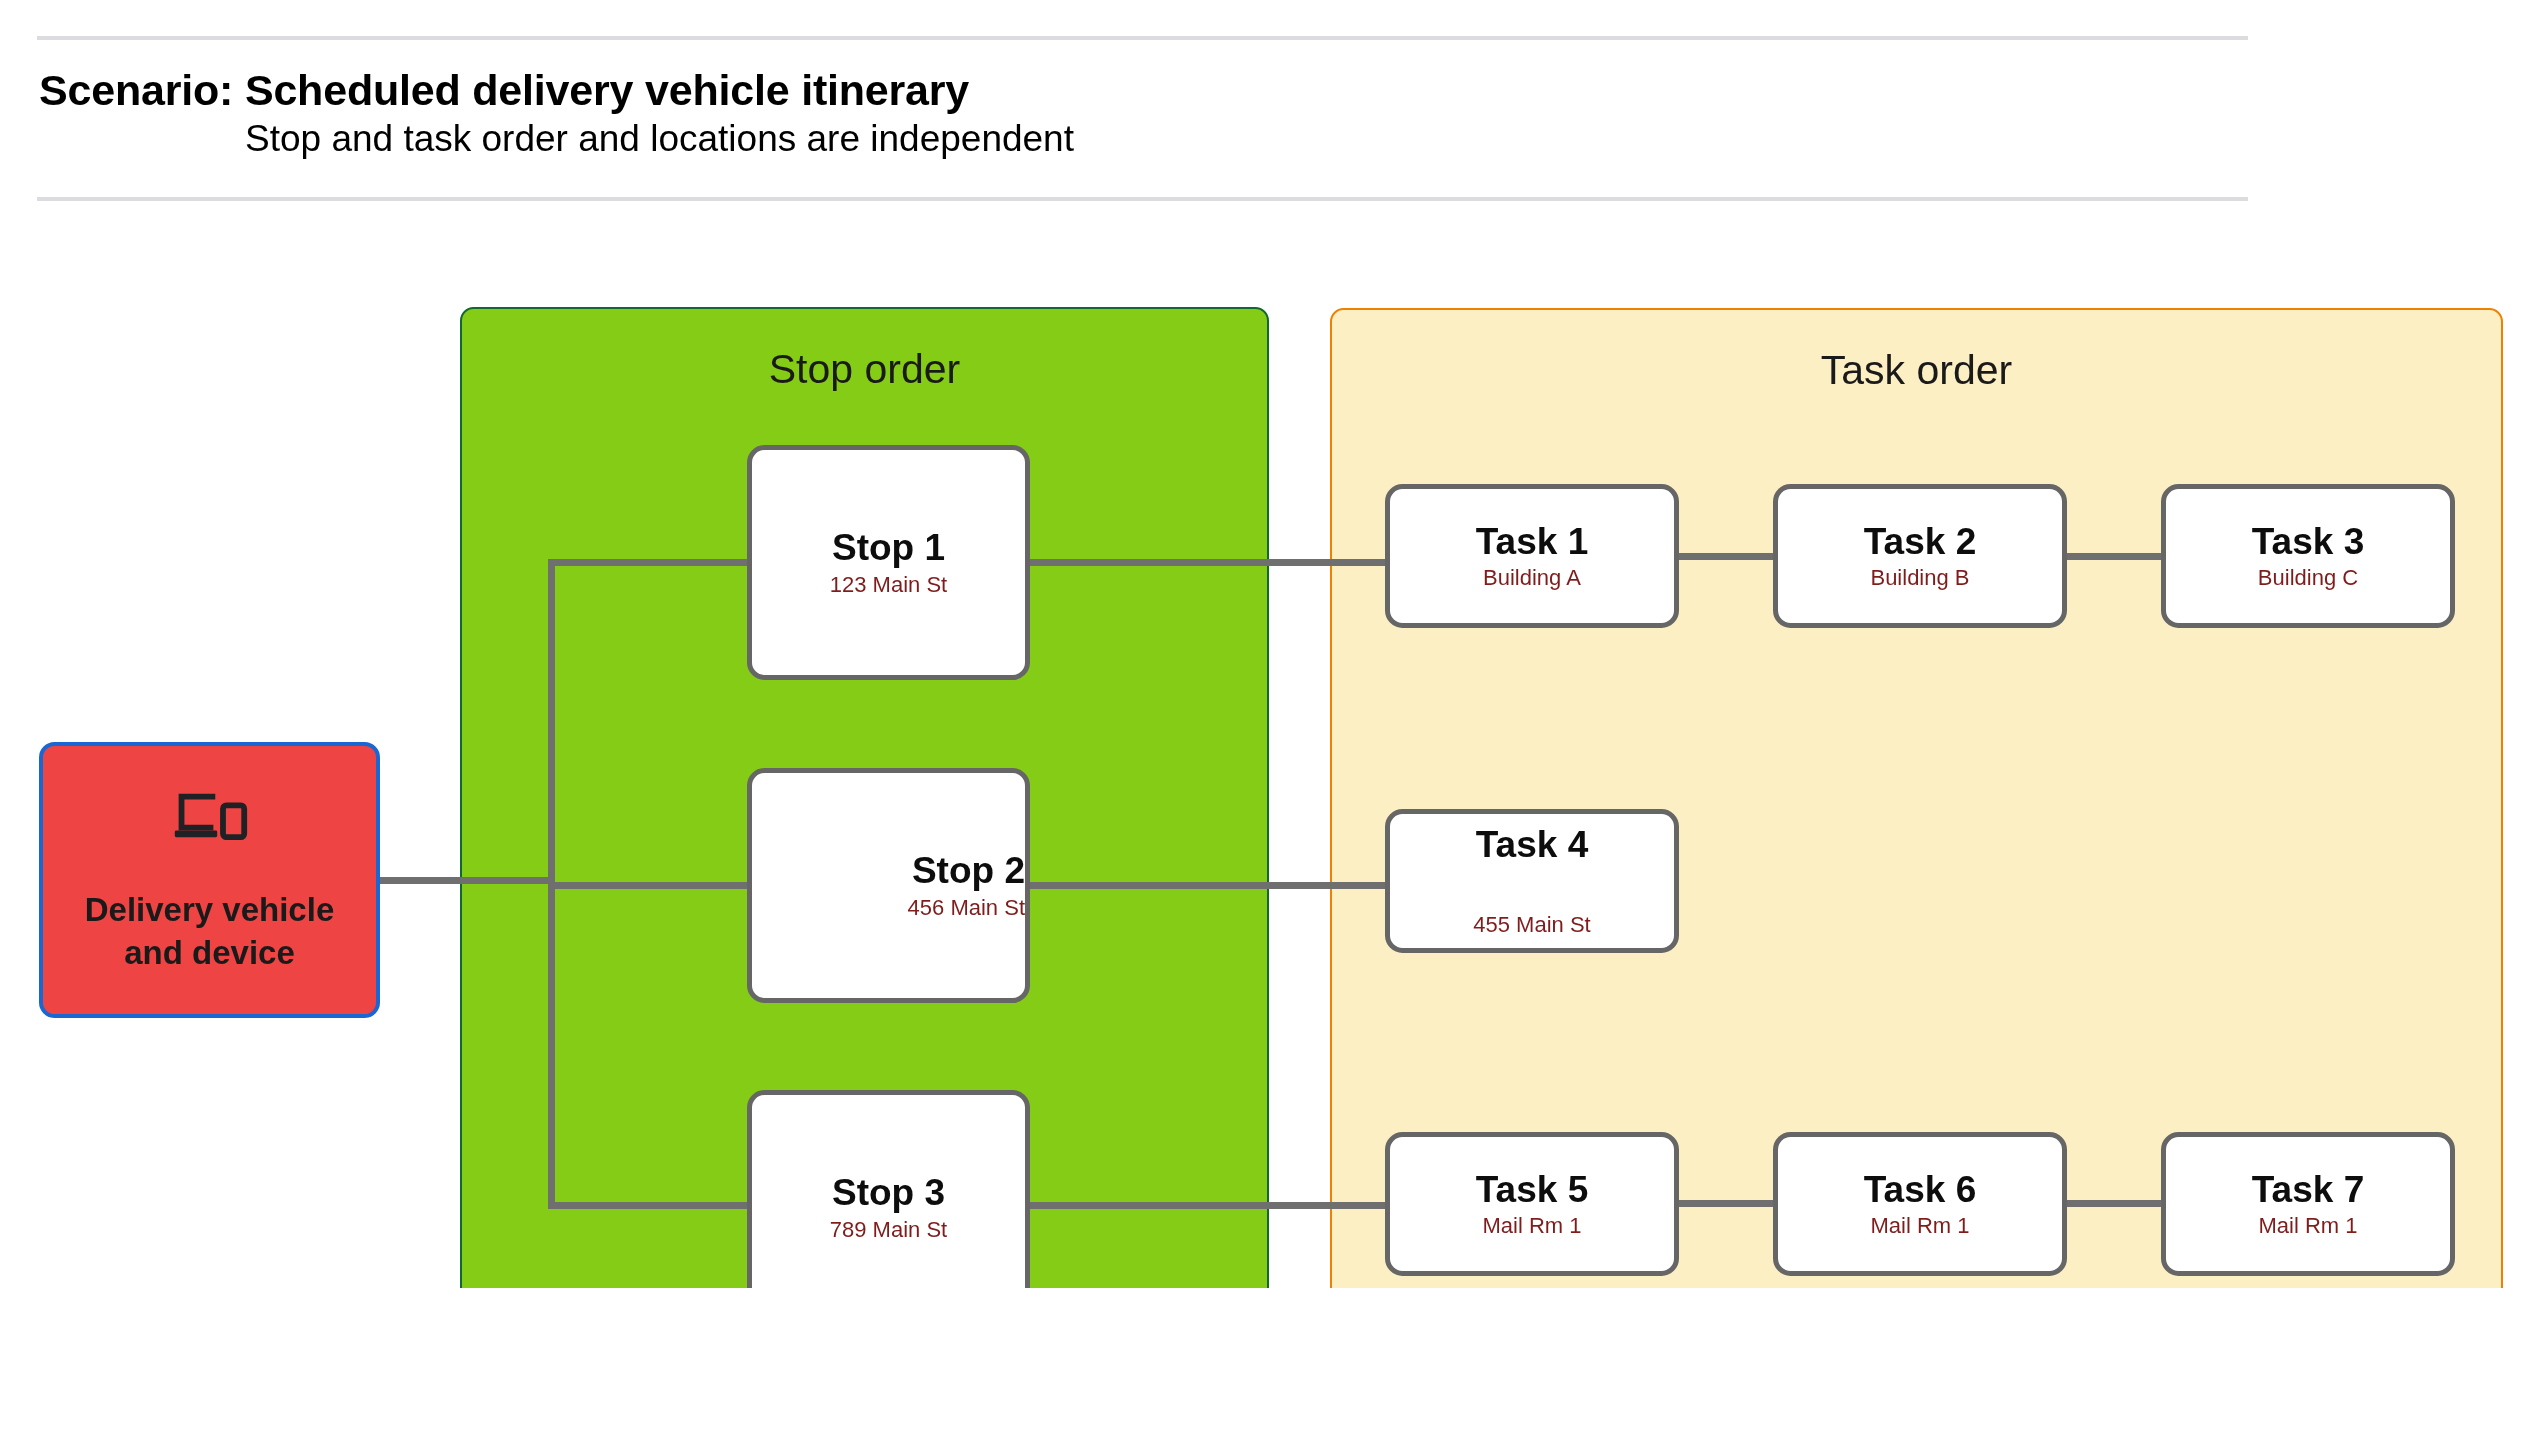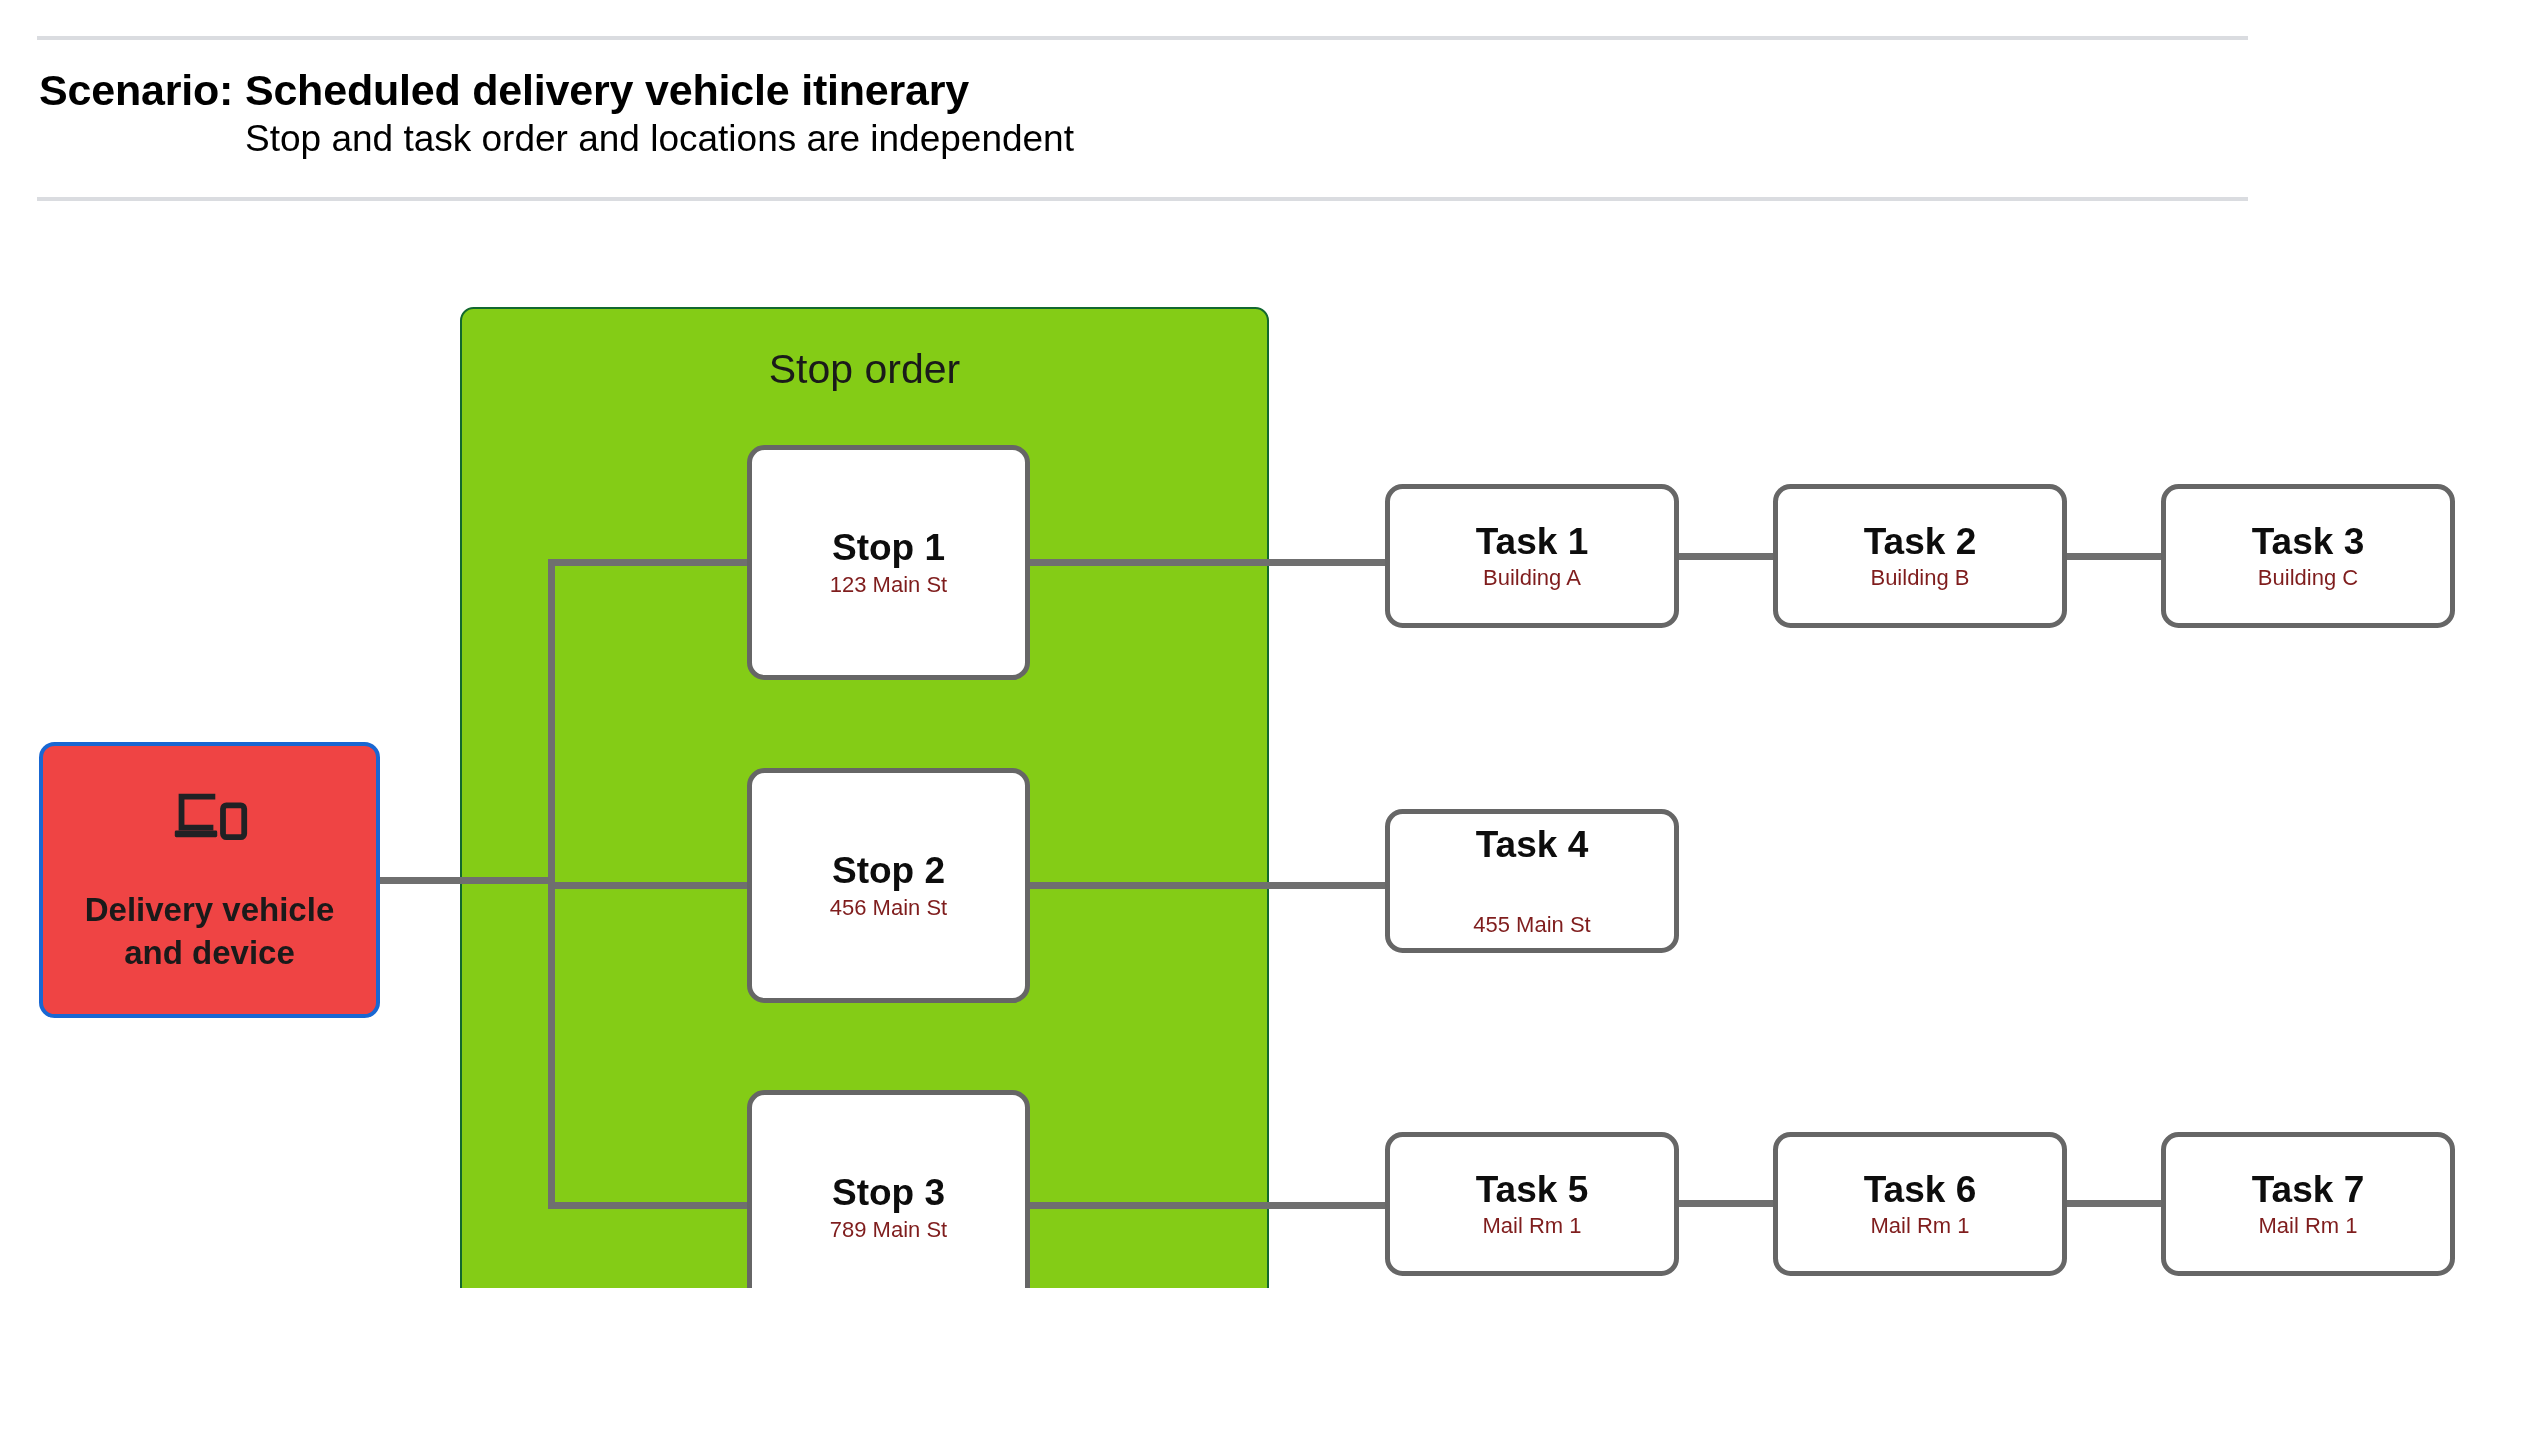--- a/index.html
+++ b/index.html
@@ -118,21 +118,21 @@
     line-height: 1.2;
     margin-top: 1.9px;
   }
 
   .stop-node {
     width: 283px;
     height: 235px;
     left: 747px;
   }
   #stop-0 { top: 445px; }
-  #stop-1 { top: 768px; }
+  #stop-1 { top: 768px; align-items: flex-end; }
   #stop-2 { top: 1090px; }
 
   .task-node {
     width: 294px;
     height: 144px;
   }
   .task-col-0 { left: 1385px; }
   .task-col-1 { left: 1773px; }
   .task-col-2 { left: 2161px; }
   .task-row-0 { top: 484px; }
@@ -177,20 +177,23 @@
 
   <div class="rule" id="rule-top"></div>
   <div id="page-title">Scenario: Scheduled delivery vehicle itinerary</div>
   <div id="page-subtitle">Stop and task order and locations are independent</div>
   <div class="rule" id="rule-bot"></div>
 
   <div class="panel" id="panel-stop">
     <div class="panel-title">Stop order</div>
   </div>
 
+  <div class="panel" id="panel-task">
+    <div class="panel-title">Task order</div>
+  </div>
 
   <div class="line h" style="left:380px; top:877px; width:175px;"></div>
 
   <div class="line v" style="left:548px; top:559px; height:650px;"></div>
 
   <div class="line h" style="left:548px; top:559px; width:206px;"></div>
 
   <div class="line h" style="left:548px; top:882px; width:206px;"></div>
 
   <div class="line h" style="left:548px; top:1202px; width:206px;"></div>

